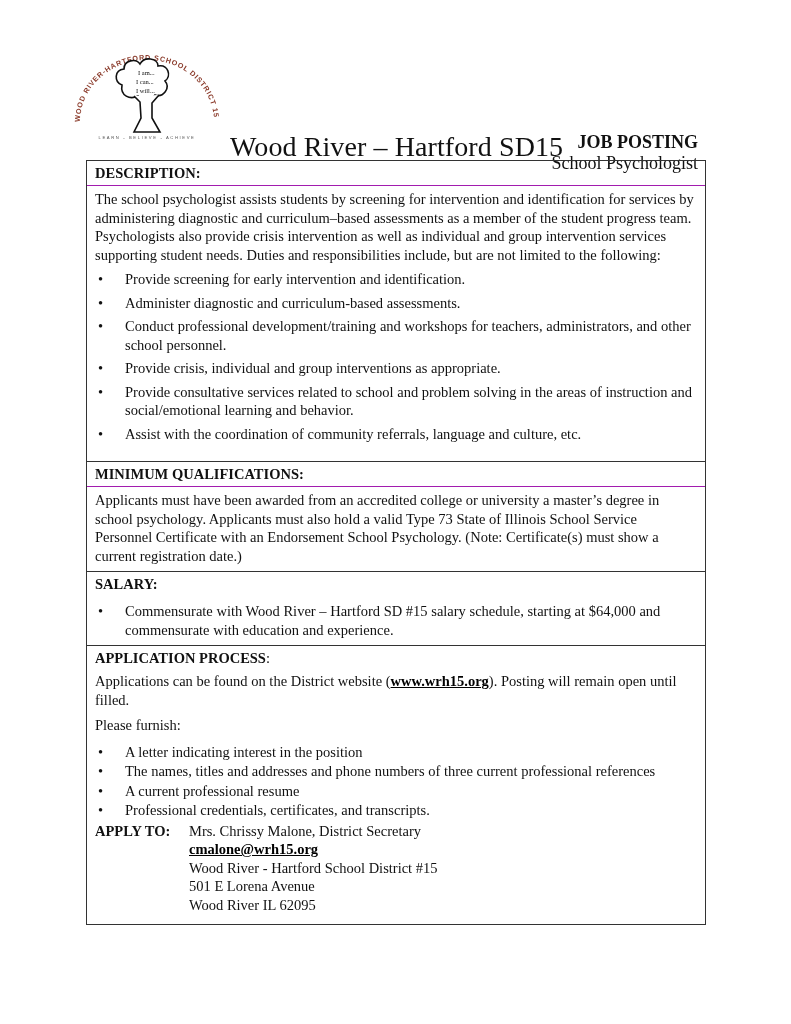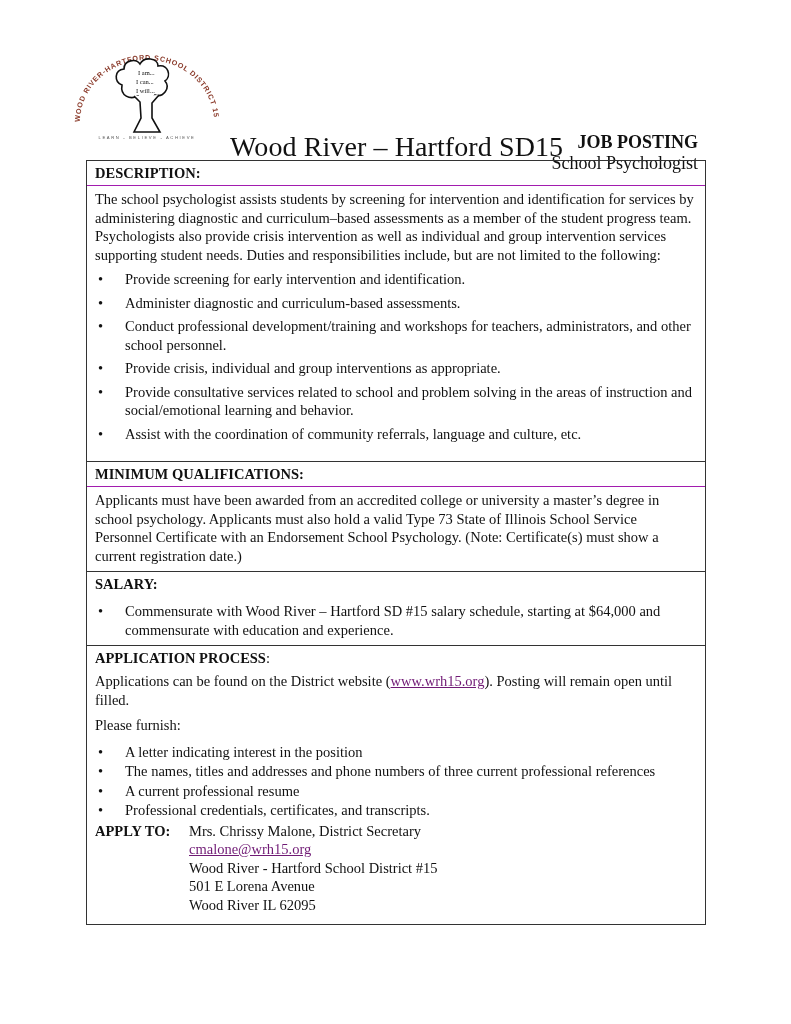--- a/index.html
+++ b/index.html
@@ -43,21 +43,21 @@
   ul.bullets { list-style: none; margin-top: 6px; }
   ul.bullets li {
     position: relative; padding-left: 30px;
     font-size: 14.5px; line-height: 18.5px; margin-bottom: 5px;
   }
   ul.bullets li::before {
     content: "\2022"; position: absolute; left: 3px; top: 0;
   }
   ul.bullets.tight { margin-top: 8px; }
   ul.bullets.tight li { margin-bottom: 1px; }
-  a.link { color: #701a75; text-decoration: underline; }
+  a.link { color: #000000; text-decoration: underline; font-weight: bold; }
   .apply-row { display: flex; font-size: 14.5px; line-height: 18.5px; margin-top: 2px; }
   .apply-label { font-weight: bold; width: 94px; }
   .apply-lines div { line-height: 18.5px; }
 </style>
 </head>
 <body>
 
 <div class="logo">
   <svg viewBox="0 0 170 110">
     <defs>

